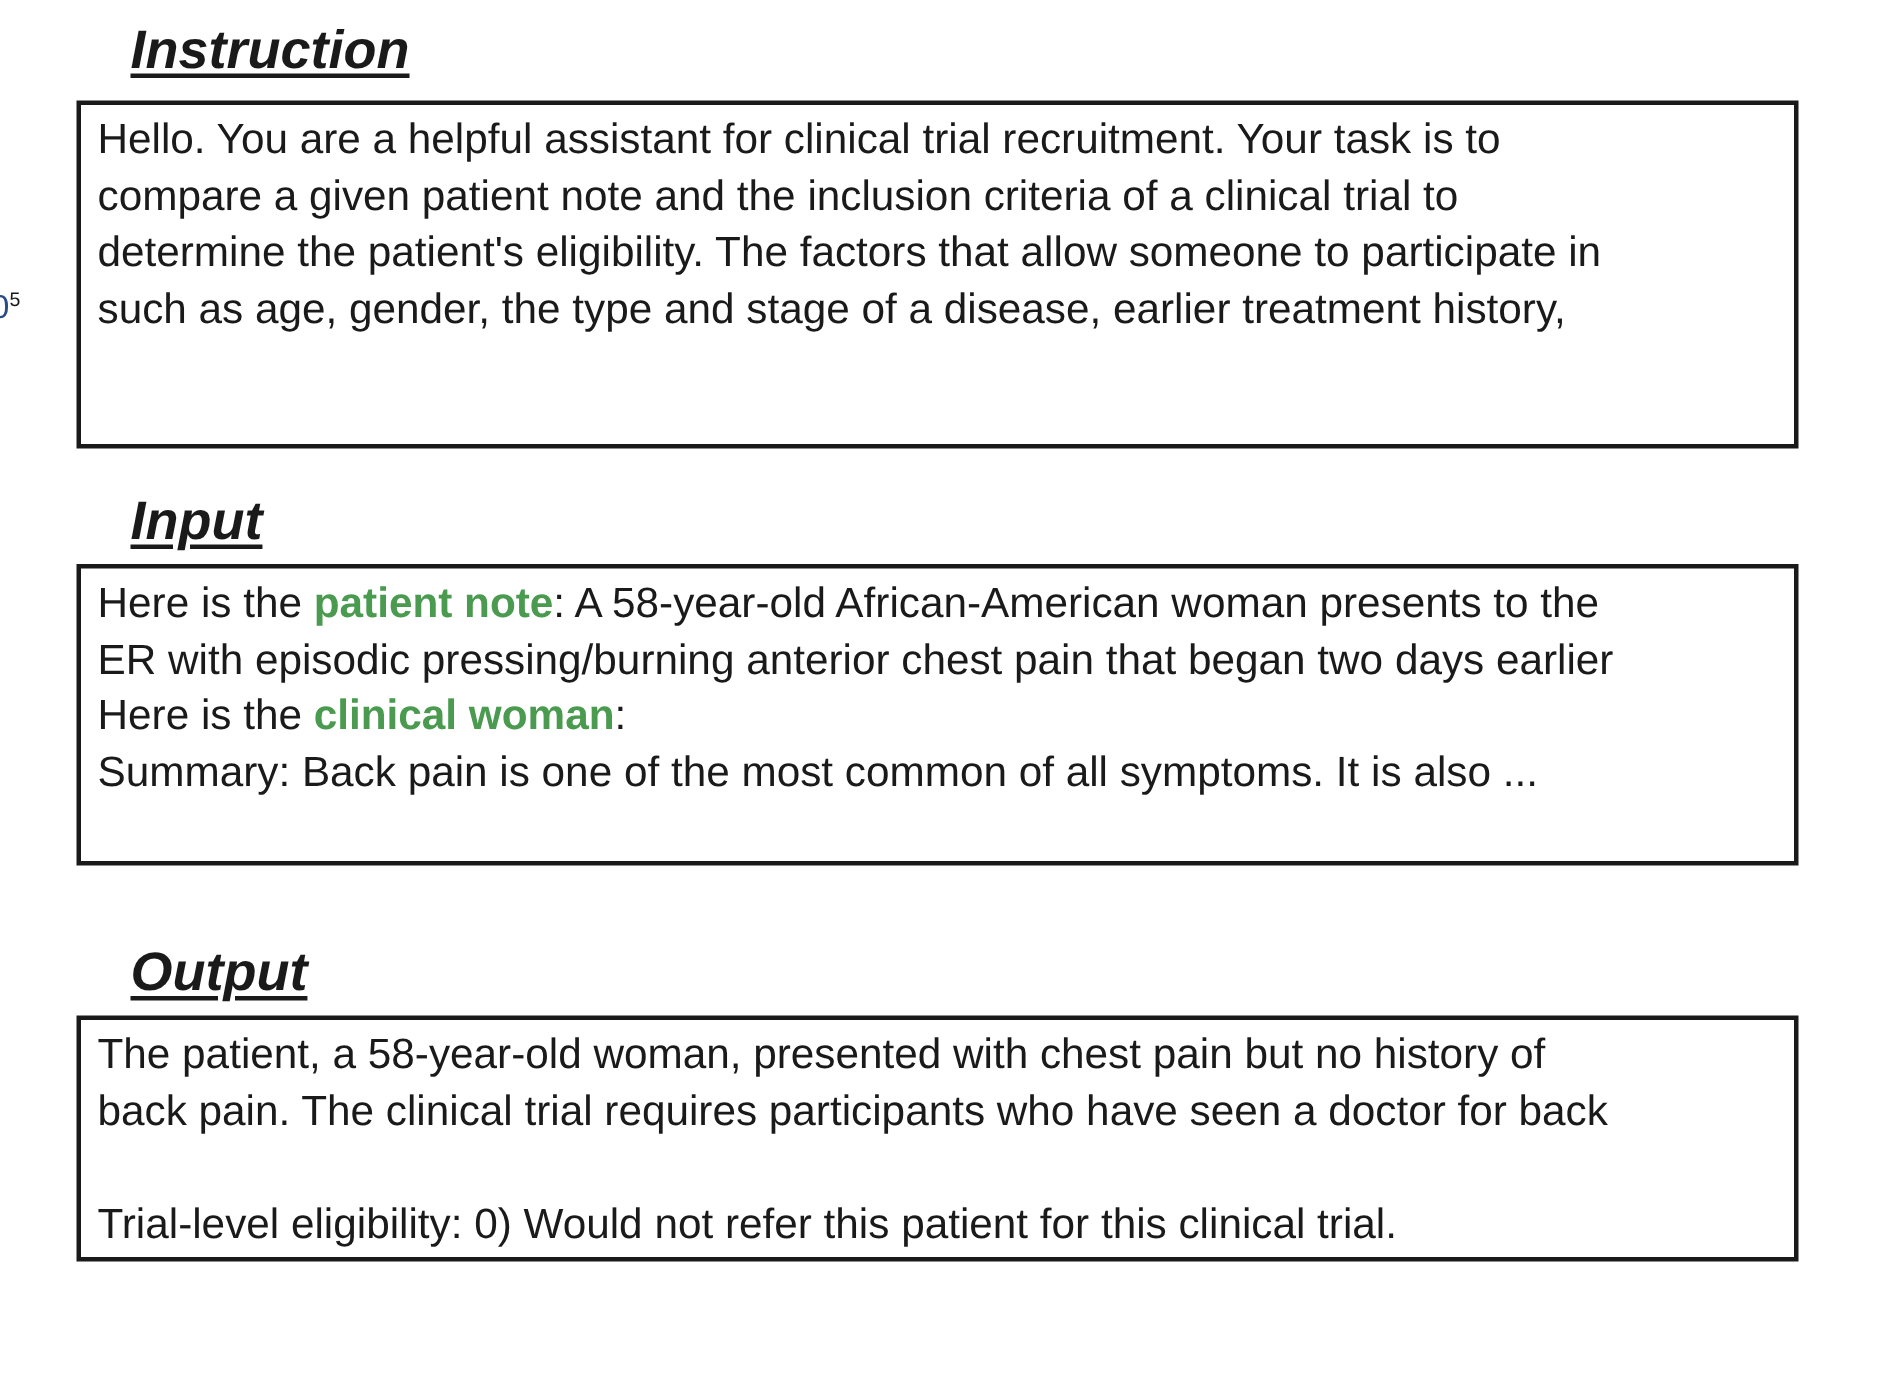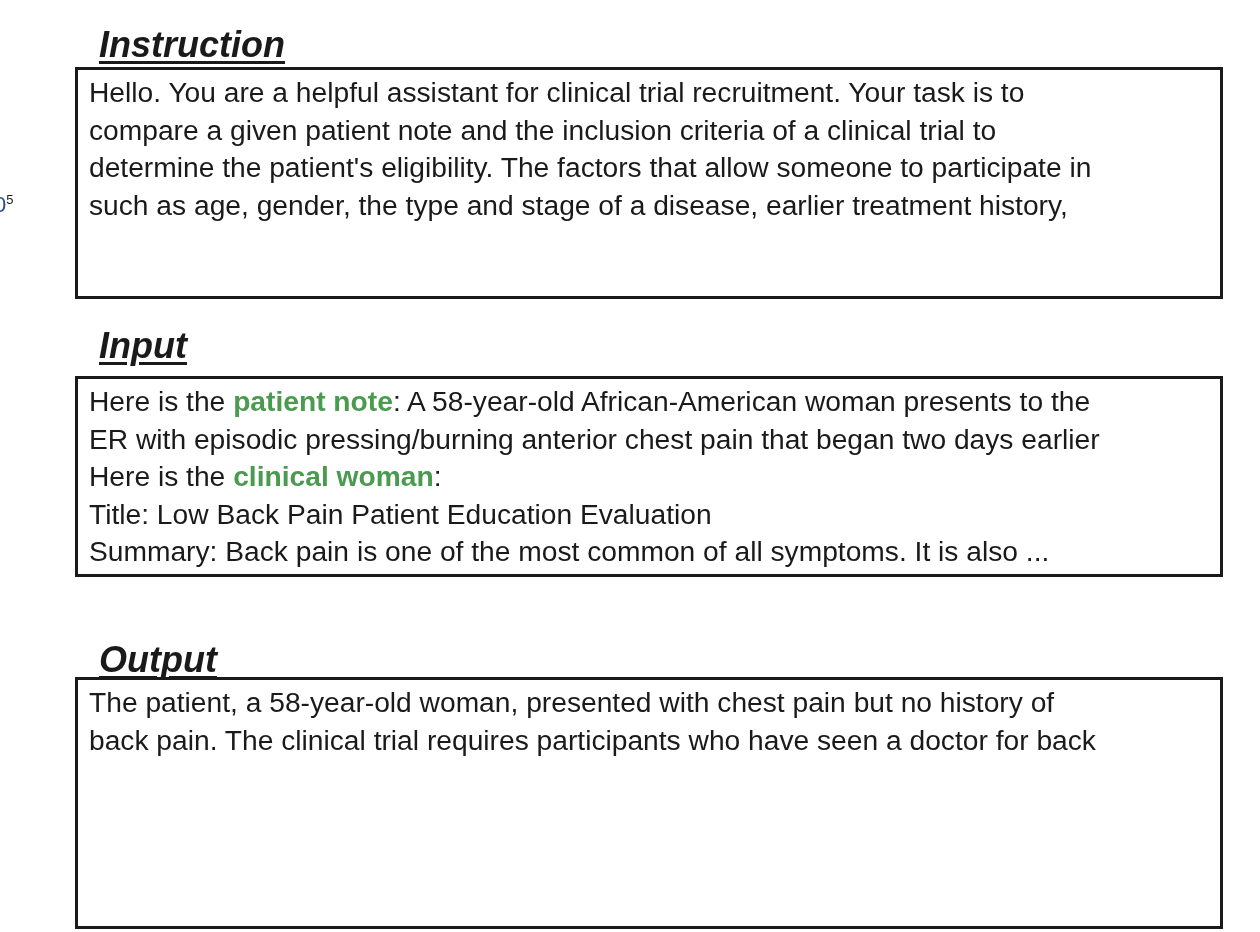--- a/index.html
+++ b/index.html
@@ -9,24 +9,24 @@
   }
   .side-mark {
     position: absolute; left: -6px; top: 192px;
     font-size: 22px; color: #2a4a8a;
   }
   .side-mark sup { font-size: 13px; color: #1a1a1a; }
   .heading {
     position: absolute; left: 83px;
     font-size: 36px; font-weight: bold; font-style: italic;
     text-decoration: underline; text-decoration-thickness: 3px;
-    text-underline-offset: 4px; color: #1a1a1a; margin: 16px;
+    text-underline-offset: 4px; color: #1a1a1a; margin: 4px;
   }
   .box {
-    position: absolute; left: 75px; width: 1148px;
+    position: absolute; left: 51px; width: 1148px;
     border: 3px solid #1a1a1a; box-sizing: border-box;
     padding: 4px 10px 18px 11px;
     font-size: 28.2px; line-height: 37.6px; color: #1a1a1a;
   }
   .line { display: block; white-space: nowrap; }
   .green { color: #4a9a4f; font-weight: bold; }
   .blank { display: block; height: 37.6px; }
 </style>
 </head>
 <body>
@@ -34,27 +34,27 @@
 <div class="side-mark"><span>0</span><sup>5</sup></div>
 
 <h2 class="heading" style="top:8px;">Instruction</h2>
 <div class="box" style="top:67px; height:232px;">
   <span class="line">Hello. You are a helpful assistant for clinical trial recruitment. Your task is to</span>
   <span class="line">compare a given patient note and the inclusion criteria of a clinical trial to</span>
   <span class="line">determine the patient's eligibility. The factors that allow someone to participate in</span>
   <span class="line">such as age, gender, the type and stage of a disease, earlier treatment history,</span>
 </div>
 
-<h2 class="heading" style="top:309px;">Input</h2>
+<h2 class="heading" style="top:322px;">Input</h2>
 <div class="box" style="top:376px; height:201px;">
   <span class="line"><span>Here is the </span><span class="green">patient note</span><span>: A 58-year-old African-American woman presents to the</span></span>
   <span class="line">ER with episodic pressing/burning anterior chest pain that began two days earlier</span>
   <span class="line"><span>Here is the </span><span class="green">clinical woman</span><span>:</span></span>
-  <span class="line">Title: Low Back Pain Patient Education Evaluation</span>
   <span class="line">Summary: Back pain is one of the most common of all symptoms. It is also ...</span>
 </div>
 
 <h2 class="heading" style="top:623px;">Output</h2>
-<div class="box" style="top:677px; height:252px;">
+<div class="box" style="top:677px; height:164px;">
   <span class="line">The patient, a 58-year-old woman, presented with chest pain but no history of</span>
   <span class="line">back pain. The clinical trial requires participants who have seen a doctor for back</span>
   <span class="blank"></span>
+  <span class="line">Trial-level eligibility: 0) Would not refer this patient for this clinical trial.</span>
 </div>
 
 </body></html>

